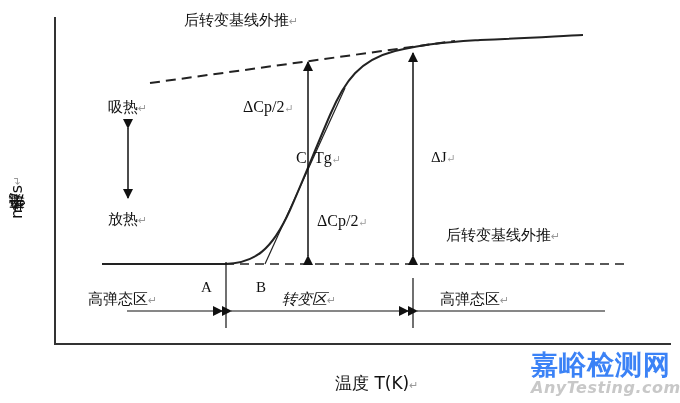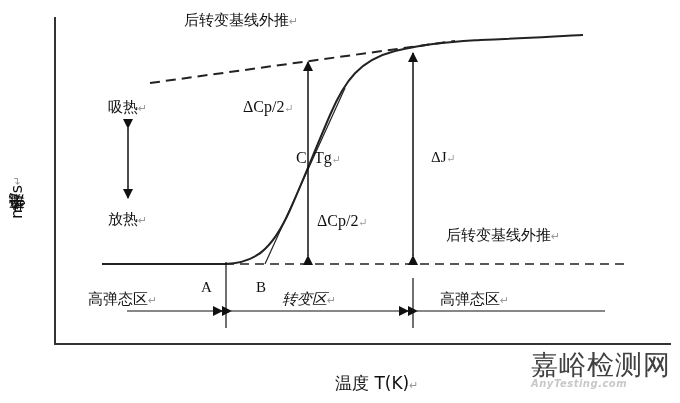--- a/index.html
+++ b/index.html
@@ -5,23 +5,23 @@
     html, body { margin: 0; padding: 0; background: #ffffff; }
     body { width: 680px; height: 403px; position: relative; overflow: hidden;
            font-family: "DejaVu Sans", "Liberation Sans", sans-serif; color: #111; }
     svg { position: absolute; left: 0; top: 0; }
     .lbl { position: absolute; white-space: nowrap; font-size: 15px; line-height: 1; color: #111; }
     .serif { font-family: "Liberation Serif", "DejaVu Serif", serif; }
     .mark { color: #999; font-size: 11px; }
     .ylabel { position: absolute; left: 2px; top: 110px; width: 30px; height: 180px;
               font-size: 16px; writing-mode: vertical-rl; transform: rotate(180deg);
               display: flex; align-items: center; justify-content: center; white-space: nowrap; }
-    .wm-cn { position: absolute; left: 531px; top: 347px; font-size: 27px; color: #404040;
-             letter-spacing: 1px; font-weight: normal; }
-    .wm-en { position: absolute; left: 531px; top: 378px; font-size: 10px; color: #c8c8c8;
+    .wm-cn { position: absolute; left: 531px; top: 347px; font-size: 27px; color: #3b82f6;
+             letter-spacing: 1px; font-weight: bold; }
+    .wm-en { position: absolute; left: 531px; top: 378px; font-size: 16px; color: #c8c8c8;
              font-style: italic; font-weight: bold; letter-spacing: 0.5px; }
   </style>
 </head>
 <body>
 
 <svg width="680" height="403" viewBox="0 0 680 403">
   <defs>
     <marker id="ah" markerWidth="10" markerHeight="10" refX="9" refY="5" orient="auto" markerUnits="userSpaceOnUse">
       <path d="M0,0 L10,5 L0,10 z" fill="#111"></path>
     </marker>

